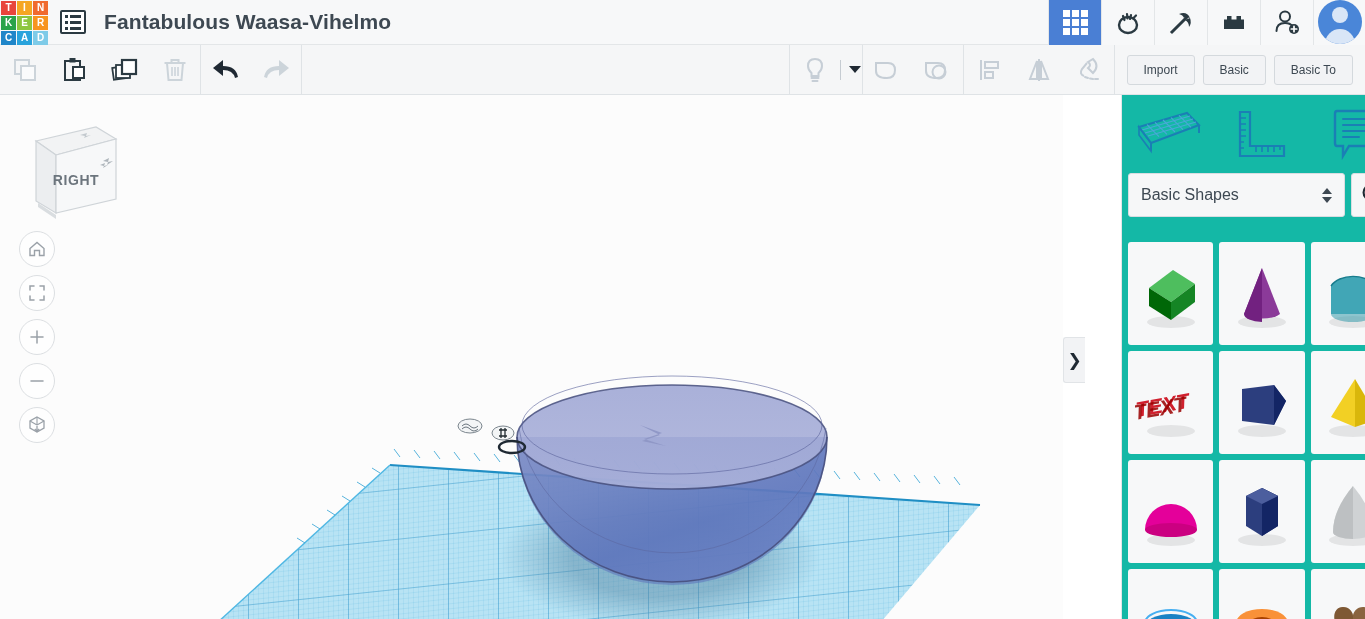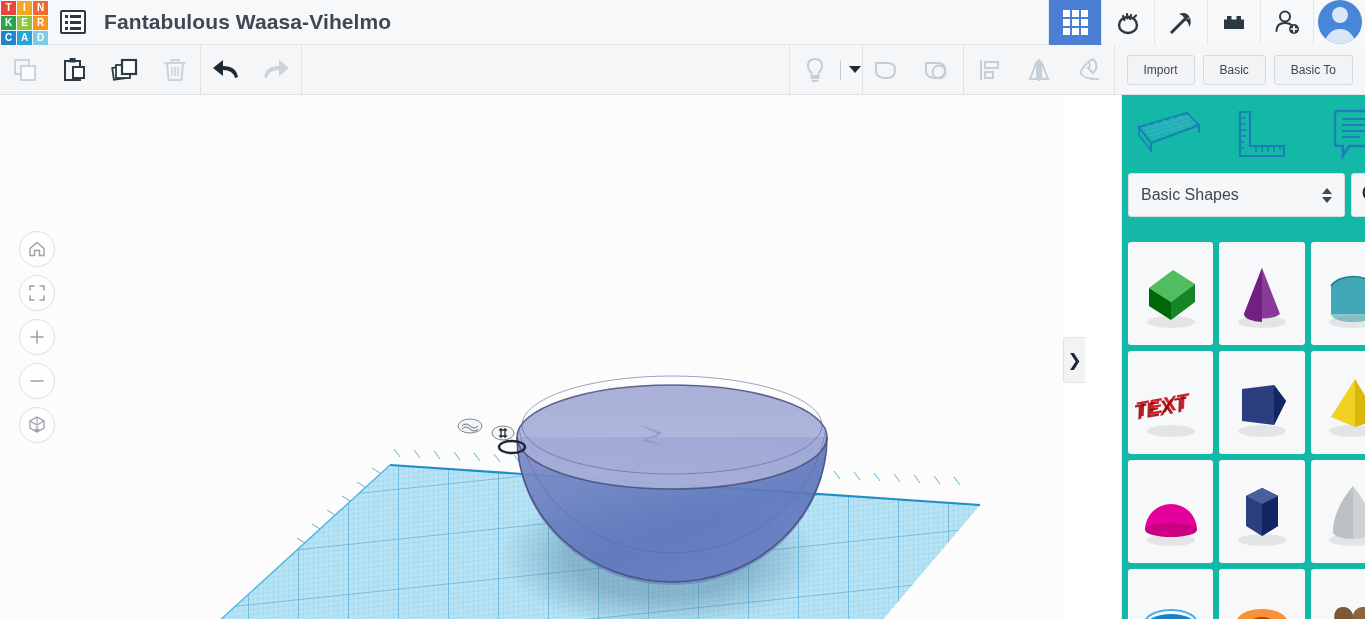--- a/index.html
+++ b/index.html
@@ -401,20 +401,36 @@
 
       <g>
         <ellipse cx="470" cy="331" rx="12" ry="7" fill="#f3f5f6" stroke="#7b858d" stroke-width="1"></ellipse>
         <path d="M462 331 q4 -4 8 0 q4 4 8 0 M462 334 q4 -4 8 0 q4 4 8 0" fill="none" stroke="#5b6670" stroke-width="0.9"></path>
         <ellipse cx="503" cy="338" rx="11" ry="7" fill="#f3f5f6" stroke="#7b858d" stroke-width="1"></ellipse>
         <path d="M499 335 h8 M499 341 h8 M501 333 v10 M505 333 v10" stroke="#232b31" stroke-width="1.3"></path>
         <ellipse cx="512" cy="352" rx="13" ry="6" fill="none" stroke="#1f2933" stroke-width="2.4"></ellipse>
       </g>
     </svg>
 
+    <div class="viewcube">
+      <svg width="110" height="110" viewBox="0 0 110 110">
+        <polygon points="18,28 78,14 98,26 38,42" fill="#f2f3f4" stroke="#cfd4d8" stroke-width="1.2"></polygon>
+        <polygon points="18,28 38,42 38,100 18,88" fill="#eceef0" stroke="#cfd4d8" stroke-width="1.2"></polygon>
+        <polygon points="38,42 98,26 98,86 38,100" fill="#f7f8f9" stroke="#cfd4d8" stroke-width="1.2"></polygon>
+        <text x="58" y="72" font-family="Liberation Sans, sans-serif" font-size="14" font-weight="bold" fill="#6c757d" text-anchor="middle" letter-spacing="0.6">RIGHT</text>
+        <g fill="#aeb5bb">
+          <path d="M85 48 l6 -3 l-1 4 l5 -1 l-6 4 l1 -3 Z"></path>
+          <path d="M82 52 l5 -2 l-1 3 l4 -1 l-5 3 l1 -2 Z"></path>
+        </g>
+        <g fill="#c3c9ce">
+          <path d="M62 22 l7 -2 l-1 3 l5 -1 l-7 3 l1 -2 Z"></path>
+        </g>
+        <polygon points="20,90 38,102 38,106 20,94" fill="#d9dde0"></polygon>
+      </svg>
+    </div>
 
     <div class="nav-btns">
       <div class="nav-btn">
         <svg width="20" height="20" viewBox="0 0 20 20">
           <path d="M3 9.5 L10 3.5 L17 9.5 V16.5 H12.5 V11.5 H7.5 V16.5 H3 Z" fill="none" stroke="#9aa1a8" stroke-width="1.4"></path>
         </svg>
       </div>
       <div class="nav-btn">
         <svg width="20" height="20" viewBox="0 0 20 20">
           <path d="M3 7 V3 H7 M13 3 H17 V7 M17 13 V17 H13 M7 17 H3 V13" fill="none" stroke="#9aa1a8" stroke-width="1.5" stroke-linecap="round"></path>

